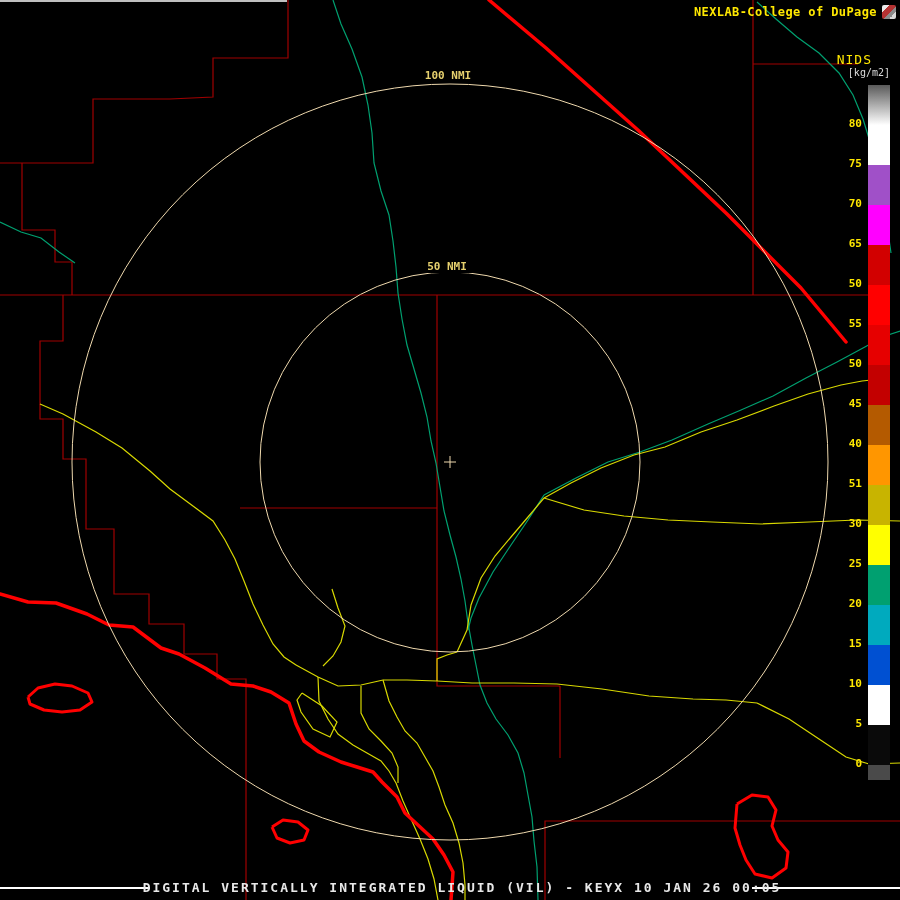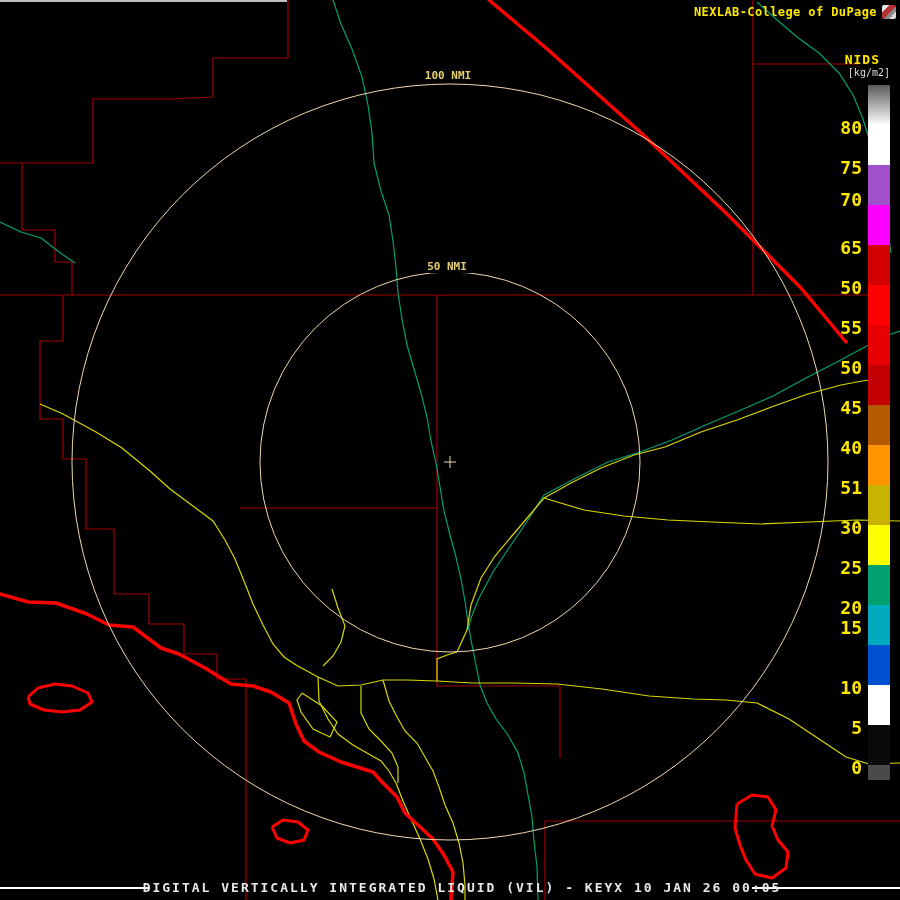--- a/index.html
+++ b/index.html
@@ -5,30 +5,30 @@
   html,body{margin:0;padding:0;background:#000;}
   body{width:900px;height:900px;position:relative;overflow:hidden;
        font-family:"DejaVu Sans Mono","Liberation Mono",monospace;}
   #map-svg{position:absolute;top:0;left:0;width:900px;height:900px;}
   svg text{font-family:"DejaVu Sans Mono","Liberation Mono",monospace;font-weight:bold;}
 
   .brand{position:absolute;top:5px;right:4px;display:flex;align-items:flex-start;gap:5px;
          color:var(--c-brand);font-size:12px;font-weight:bold;letter-spacing:.4px;}
   .logo{width:14px;height:14px;border-radius:2px;
         background:linear-gradient(135deg,#e8e8e8 0 28%,#b43232 28% 55%,#8a8a8a 55% 75%,#d8d8d8 75%);}
-  .nids{position:absolute;top:52px;right:20px;color:var(--c-tick);
-        font-size:13px;font-weight:bold;letter-spacing:1px;}
+  .nids{position:absolute;top:52px;right:28px;color:var(--c-tick);
+        font-size:13px;font-weight:normal;letter-spacing:1px;}
   .units{position:absolute;top:67px;right:10px;color:var(--c-units);font-size:10px;}
 
   .colorbar{position:absolute;top:85px;left:868px;width:22px;display:flex;flex-direction:column;}
   .cb-seg{height:40px;width:22px;}
   .cb-seg:last-child{height:15px;}
   .cb-ticks{position:absolute;top:85px;left:830px;width:34px;height:700px;}
   .cb-tick{position:absolute;right:2px;width:32px;text-align:right;
-           color:var(--c-tick);font-size:18px;font-weight:bold;}
+           color:var(--c-tick);font-size:11px;font-weight:bold;}
 
   .caption{position:absolute;top:880px;left:12px;width:100%;text-align:center;
            color:var(--c-caption);font-size:13px;font-weight:bold;letter-spacing:2px;
            white-space:nowrap;}
 </style>
 </head>
 <body>
 
 <svg id="map-svg" viewBox="0 0 900 900">
 
@@ -129,30 +129,30 @@
     <div class="cb-seg" style="background: rgb(0, 160, 112);"></div>
     <div class="cb-seg" style="background: rgb(0, 170, 190);"></div>
     <div class="cb-seg" style="background: rgb(0, 80, 210);"></div>
     <div class="cb-seg" style="background: rgb(255, 255, 255);"></div>
     <div class="cb-seg" style="background: rgb(10, 10, 10);"></div>
     <div class="cb-seg" style="background: rgb(74, 74, 74);"></div>
   </div>
 <div class="cb-ticks">
     <div class="cb-tick" style="top: 32px;">80</div>
     <div class="cb-tick" style="top: 72px;">75</div>
-    <div class="cb-tick" style="top: 104px; text-align: right;">70</div>
+    <div class="cb-tick" style="top: 112px; text-align: right;">70</div>
     <div class="cb-tick" style="top: 152px;">65</div>
     <div class="cb-tick" style="top: 192px;">50</div>
     <div class="cb-tick" style="top: 232px;">55</div>
     <div class="cb-tick" style="top: 272px;">50</div>
     <div class="cb-tick" style="top: 312px;">45</div>
     <div class="cb-tick" style="top: 352px;">40</div>
     <div class="cb-tick" style="top: 392px;">51</div>
     <div class="cb-tick" style="top: 432px;">30</div>
     <div class="cb-tick" style="top: 472px;">25</div>
     <div class="cb-tick" style="top: 512px;">20</div>
-    <div class="cb-tick" style="top: 532px;">15</div>
+    <div class="cb-tick" style="top: 552px;">15</div>
     <div class="cb-tick" style="top: 592px;">10</div>
     <div class="cb-tick" style="top: 632px;">5</div>
     <div class="cb-tick" style="top: 672px;">0</div>
   </div>
 
 <div class="caption">DIGITAL VERTICALLY INTEGRATED LIQUID (VIL) - KEYX 10 JAN 26 00:05</div>
 
 </body></html>

